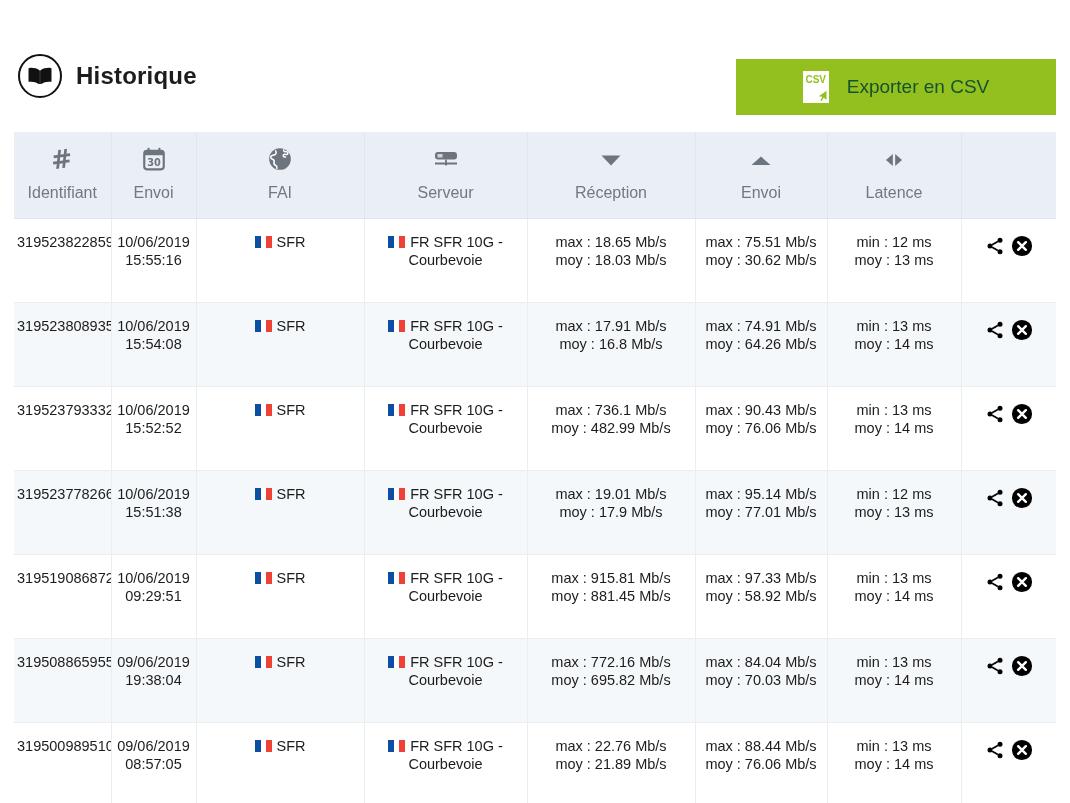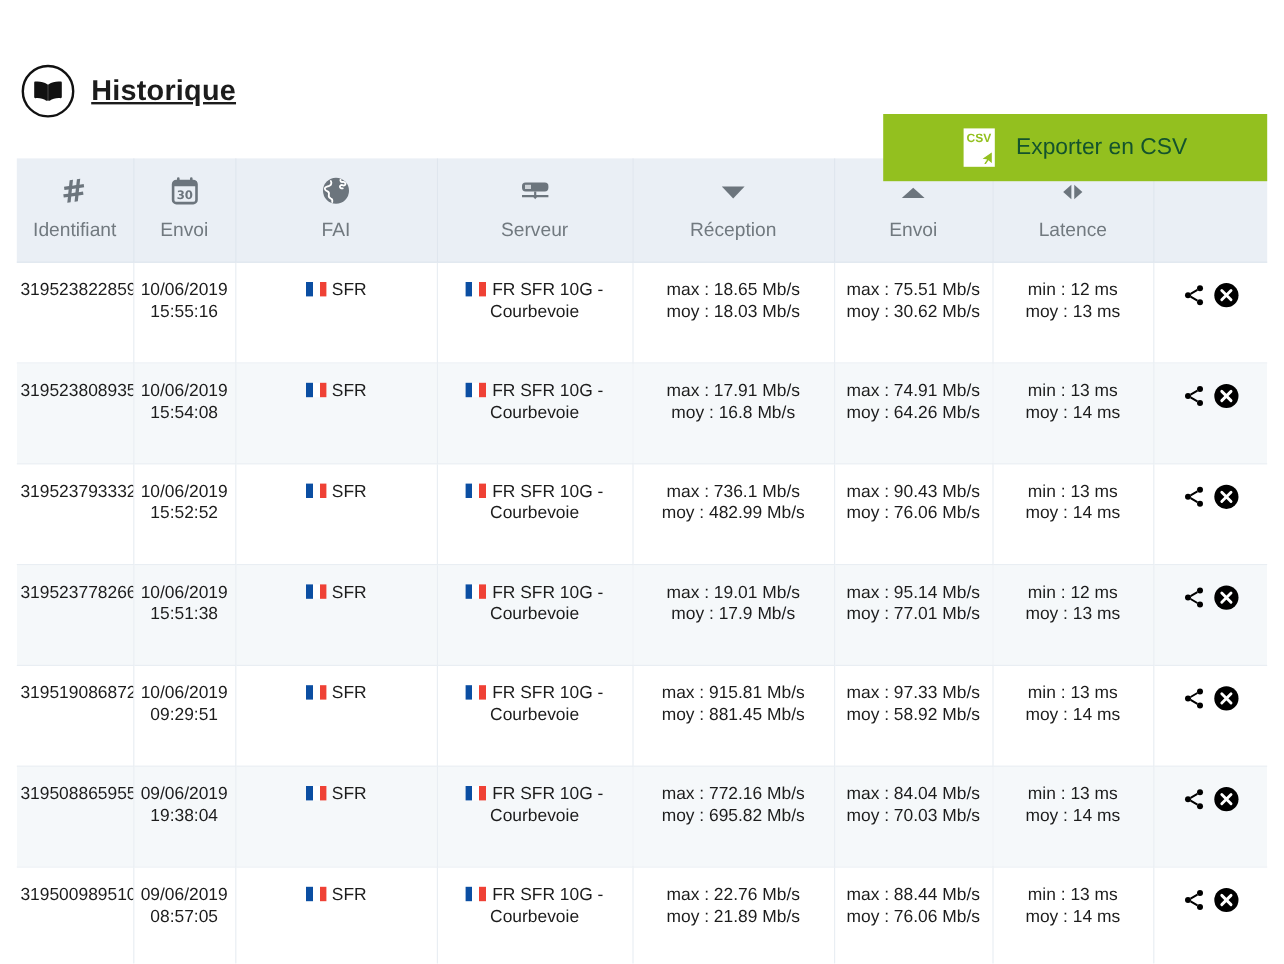--- a/index.html
+++ b/index.html
@@ -25,21 +25,20 @@
   }
   .brand-icon {
     width: 44px; height: 44px;
     border: 2px solid #111; border-radius: 50%;
     display: flex; align-items: center; justify-content: center;
     color: #111;
   }
   .brand-title {
     font-size: 24px; font-weight: bold; color: #1c1c1c;
     letter-spacing: .2px;
-    text-decoration: underline;
   }
 
   .bigtitle {
     position: absolute;
     left: 0; right: 0; top: 26px;
     text-align: center;
     pointer-events: none;
   }
   .bigtitle span {
     display: block;
@@ -61,21 +60,20 @@
 
   .export-btn {
     position: absolute;
     right: 14px; top: 59px;
     width: 320px; height: 56px;
     background: #93c01f;
     border: none;
     display: flex; align-items: center; justify-content: center;
     gap: 18px;
     cursor: pointer;
-    margin-top: 36px;
   }
   .export-btn .label {
     color: #14532d; font-size: 19px;
   }
   .csv-icon {
     position: relative;
     width: 26px; height: 32px;
     background: #ffffff;
     flex: none;
   }

